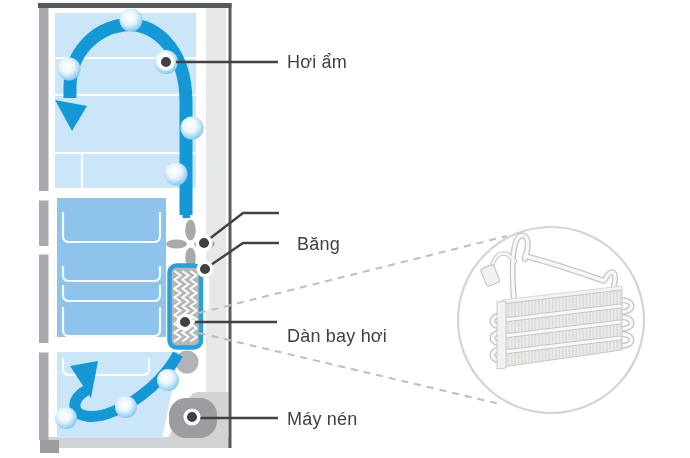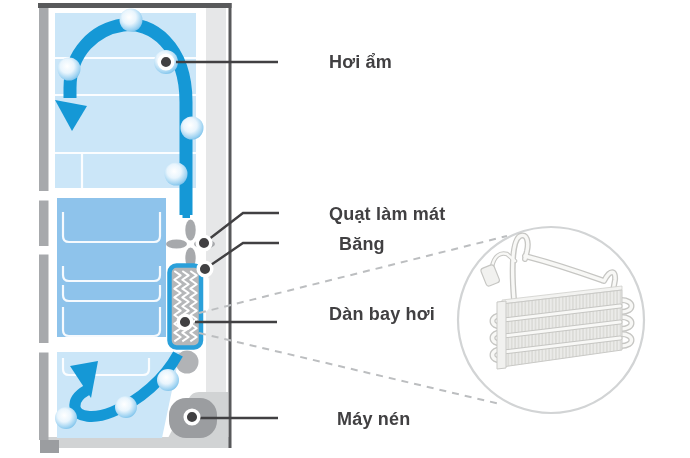--- a/index.html
+++ b/index.html
@@ -8,26 +8,25 @@
     width:690px;height:458px;
     background:#ffffff;
     font-family:"Liberation Sans",sans-serif;
     overflow:hidden;
   }
   #diagram-svg{position:absolute;left:0;top:0;}
   .callout-label{
     position:absolute;
     transform:translateY(-50%);
     font-size:18px;
-    font-weight:700;
+    font-weight:400;
     line-height:1.15;
     color:var(--label-dark,#414042);
     white-space:nowrap;
     letter-spacing:.2px;
-    margin-left:42px;
   }
   .tube-under{stroke:#c6c6c3;stroke-width:6;fill:none;stroke-linecap:round;stroke-linejoin:round;}
   .tube-over{stroke:#f8f8f6;stroke-width:3.4;fill:none;stroke-linecap:round;stroke-linejoin:round;}
   .row-under{stroke:#c6c6c3;stroke-width:5;fill:none;stroke-linecap:round;}
   .row-over{stroke:#f8f8f6;stroke-width:3;fill:none;stroke-linecap:round;}
   .leader{stroke:var(--label-dark,#414042);stroke-width:2.4;fill:none;}
   .dashedline{stroke:var(--dashed-gray,#bcbec0);stroke-width:2;stroke-dasharray:7 6;fill:none;}
   .shelf{stroke:rgba(255,255,255,.92);stroke-width:2.2;fill:none;}
   .zigzag{stroke:#ffffff;stroke-width:2;fill:none;stroke-linejoin:round;}
 </style>
@@ -198,18 +197,17 @@
       <circle cx="166" cy="62" r="6.8"></circle>
       <circle cx="204" cy="243" r="6.8"></circle>
       <circle cx="205" cy="269" r="6.8"></circle>
       <circle cx="185" cy="322" r="6.8"></circle>
       <circle cx="192" cy="417" r="6.8"></circle>
     </g>
   </g>
 </svg>
 
 <div class="callout-label" style="left:287px;top:62px">Hơi ẩm</div>
-<div class="callout-label" style="left:287px;top:214px">Quạt làm mát</div>
 <div class="callout-label" style="left:297px;top:244px">Băng</div>
-<div class="callout-label" style="left:287px;top:314px">Dàn bay hơi</div>
-<div class="callout-label" style="left:295px;top:419px">Máy nén</div>
+<div class="callout-label" style="left:287px;top:336px">Dàn bay hơi</div>
+<div class="callout-label" style="left:287px;top:419px">Máy nén</div>
 
 </div>
 
 </body></html>

